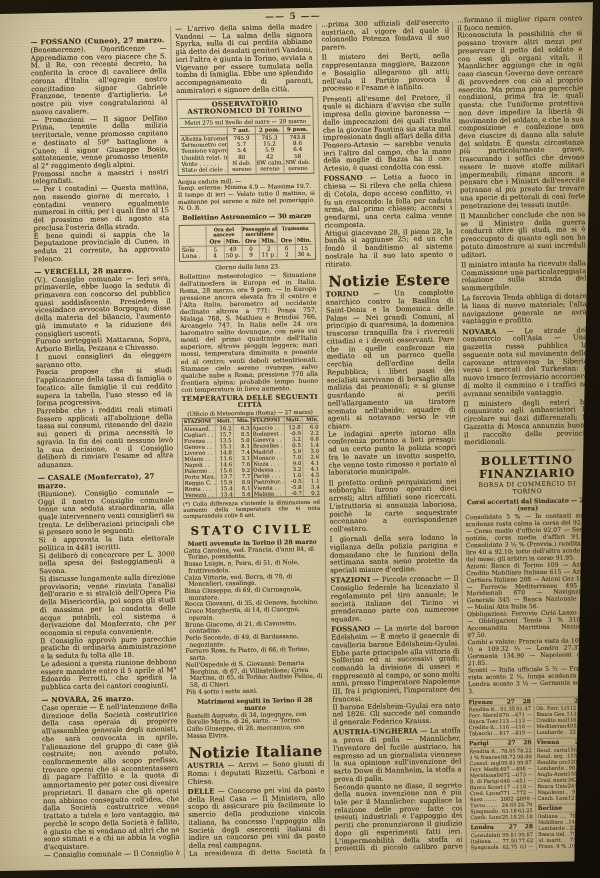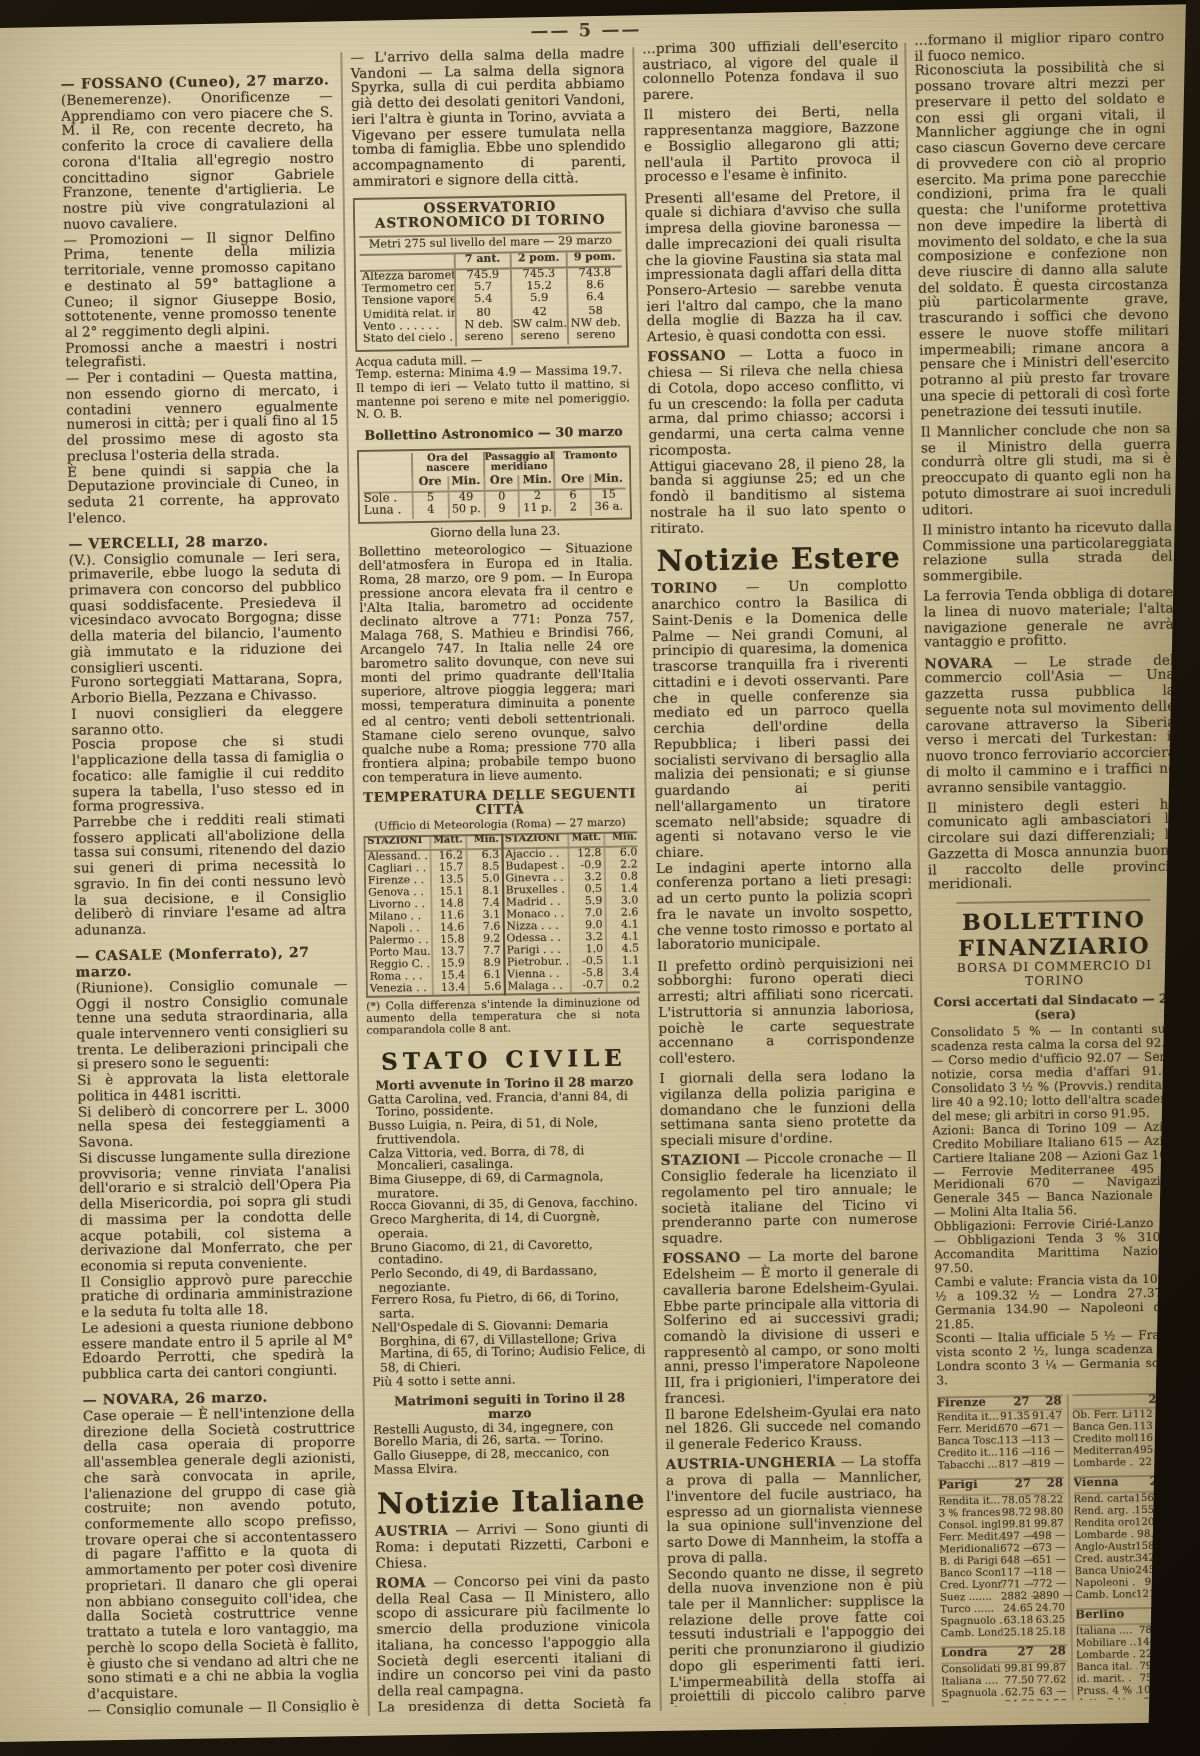--- a/index.html
+++ b/index.html
@@ -429,21 +429,21 @@
 
     <div class="h-big">Notizie Italiane</div>
     <div>
 
         <div class="para">
           <span class="lead">AUSTRIA</span>
           <span class="pt">— Arrivi — Sono giunti di Roma: i deputati Rizzetti, Carboni e Chiesa.</span>
         </div>
 
         <div class="para">
-          <span class="lead">ROMA</span>
+          <span class="lead">DELLE</span>
           <span class="pt">— Concorso pei vini da pasto della Real Casa — Il Ministero, allo scopo di assicurare più facilmente lo smercio della produzione vinicola italiana, ha concesso l'appoggio alla Società degli esercenti italiani di indire un concorso pei vini da pasto della real campagna.
 La presidenza di detta Società fa invito ai maggiori viticultori del regno che vorranno concorrere, di voler inviare alla sede sociale in Roma, galleria Sciarra, n. 7, da 6 a 8 bottiglie di campioni del vino travasato e i relativi listini.</span>
         </div>
 
       </div>
   </div>
 
   <div class="col" style="left:328px;width:128px;top:22px">
     <div>
 

